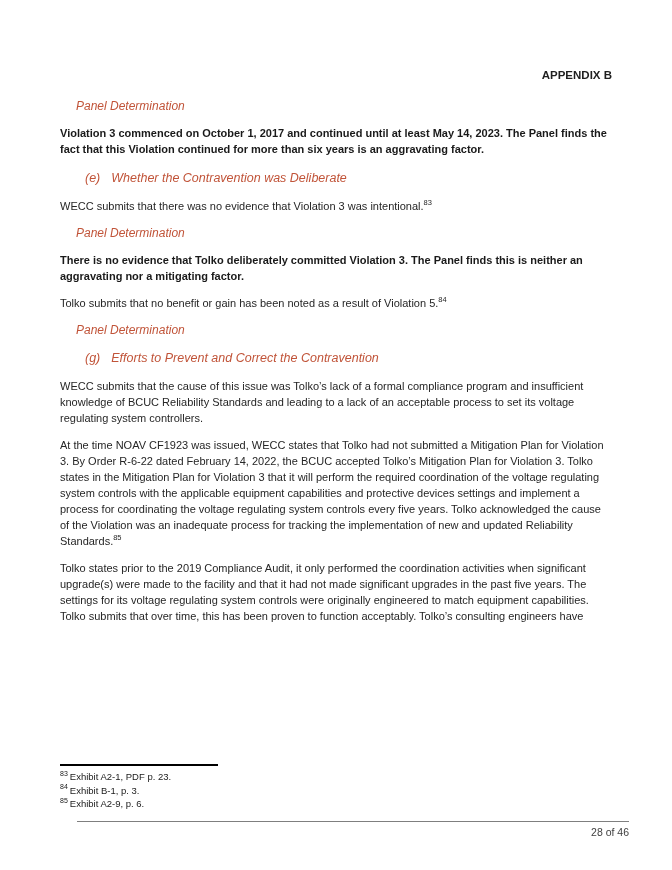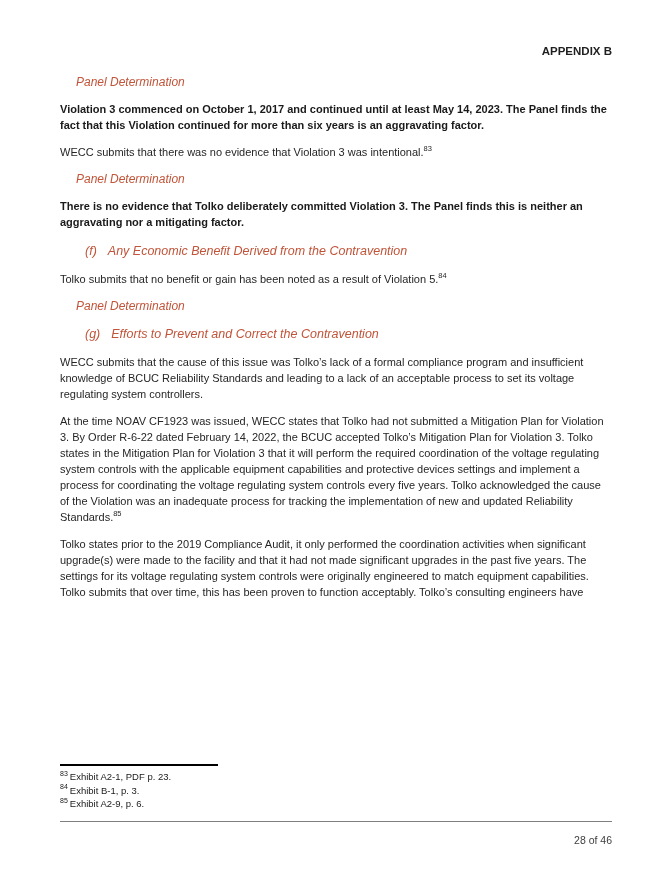--- a/index.html
+++ b/index.html
@@ -13,20 +13,21 @@
     font-family: "Liberation Sans", "DejaVu Sans", sans-serif;
     color: #262626;
     overflow: hidden;
   }
   .header-right {
     text-align: right;
     font-size: 11.5px;
     line-height: 15px;
     margin-bottom: 16px;
     color: #1f1f1f;
+    margin-top: 24px;
   }
   .header-right .appendix { font-weight: bold; }
   .h-italic {
     color: #C15439;
     font-style: italic;
     font-size: 12px;
     margin: 12px 0 12px 16px;
   }
   p.body, p.body-bold {
     font-size: 11px;
@@ -61,50 +62,50 @@
     margin-bottom: 4px;
   }
   .footnote-row sup {
     font-size: 7px;
     vertical-align: super;
     line-height: 0;
     margin-right: 2px;
   }
   .page-footer {
     position: absolute;
-    left: 60px;
+    left: 77px;
     top: 821px;
     width: 552px;
     border-top: 1px solid #7f7f7f;
     text-align: right;
-    padding-top: 12px;
+    padding-top: 4px;
     font-size: 10.5px;
     color: #404040;
   }
 </style>
 </head>
 <body>
 
 <div class="page">
 
   <div class="header-right">
     <div class="appendix">APPENDIX B</div>
   </div>
 
   <div class="h-italic">Panel Determination</div>
   <p class="body-bold">Violation 3 commenced on October 1, 2017 and continued until at least May 14, 2023. The Panel finds the fact that this Violation continued for more than six years is an aggravating factor.</p>
 
+  <div class="subheading">
+    <span class="sub-label">(e)</span><span>Whether the Contravention was Deliberate</span>
+  </div>
   <p class="body"><span>WECC submits that there was no evidence that Violation 3 was intentional.</span><sup class="fn-ref">83</sup></p>
 
   <div class="h-italic">Panel Determination</div>
   <p class="body-bold">There is no evidence that Tolko deliberately committed Violation 3. The Panel finds this is neither an aggravating nor a mitigating factor.</p>
 
-  <div class="subheading">
-    <span class="sub-label">(f)</span><span>Any Economic Benefit Derived from the Contravention</span>
-  </div>
   <p class="body"><span>Tolko submits that no benefit or gain has been noted as a result of Violation 5.</span><sup class="fn-ref">84</sup></p>
 
   <div class="h-italic">Panel Determination</div>
 
   <div class="subheading">
     <span class="sub-label">(g)</span><span>Efforts to Prevent and Correct the Contravention</span>
   </div>
   <p class="body">WECC submits that the cause of this issue was Tolko’s lack of a formal compliance program and insufficient knowledge of BCUC Reliability Standards and leading to a lack of an acceptable process to set its voltage regulating system controllers.</p>
   <p class="body"><span>At the time NOAV CF1923 was issued, WECC states that Tolko had not submitted a Mitigation Plan for Violation 3. By Order R-6-22 dated February 14, 2022, the BCUC accepted Tolko’s Mitigation Plan for Violation 3. Tolko states in the Mitigation Plan for Violation 3 that it will perform the required coordination of the voltage regulating system controls with the applicable equipment capabilities and protective devices settings and implement a process for coordinating the voltage regulating system controls every five years. Tolko acknowledged the cause of the Violation was an inadequate process for tracking the implementation of new and updated Reliability Standards.</span><sup class="fn-ref">85</sup></p>
   <p class="body">Tolko states prior to the 2019 Compliance Audit, it only performed the coordination activities when significant upgrade(s) were made to the facility and that it had not made significant upgrades in the past five years. The settings for its voltage regulating system controls were originally engineered to match equipment capabilities. Tolko submits that over time, this has been proven to function acceptably. Tolko’s consulting engineers have</p>

